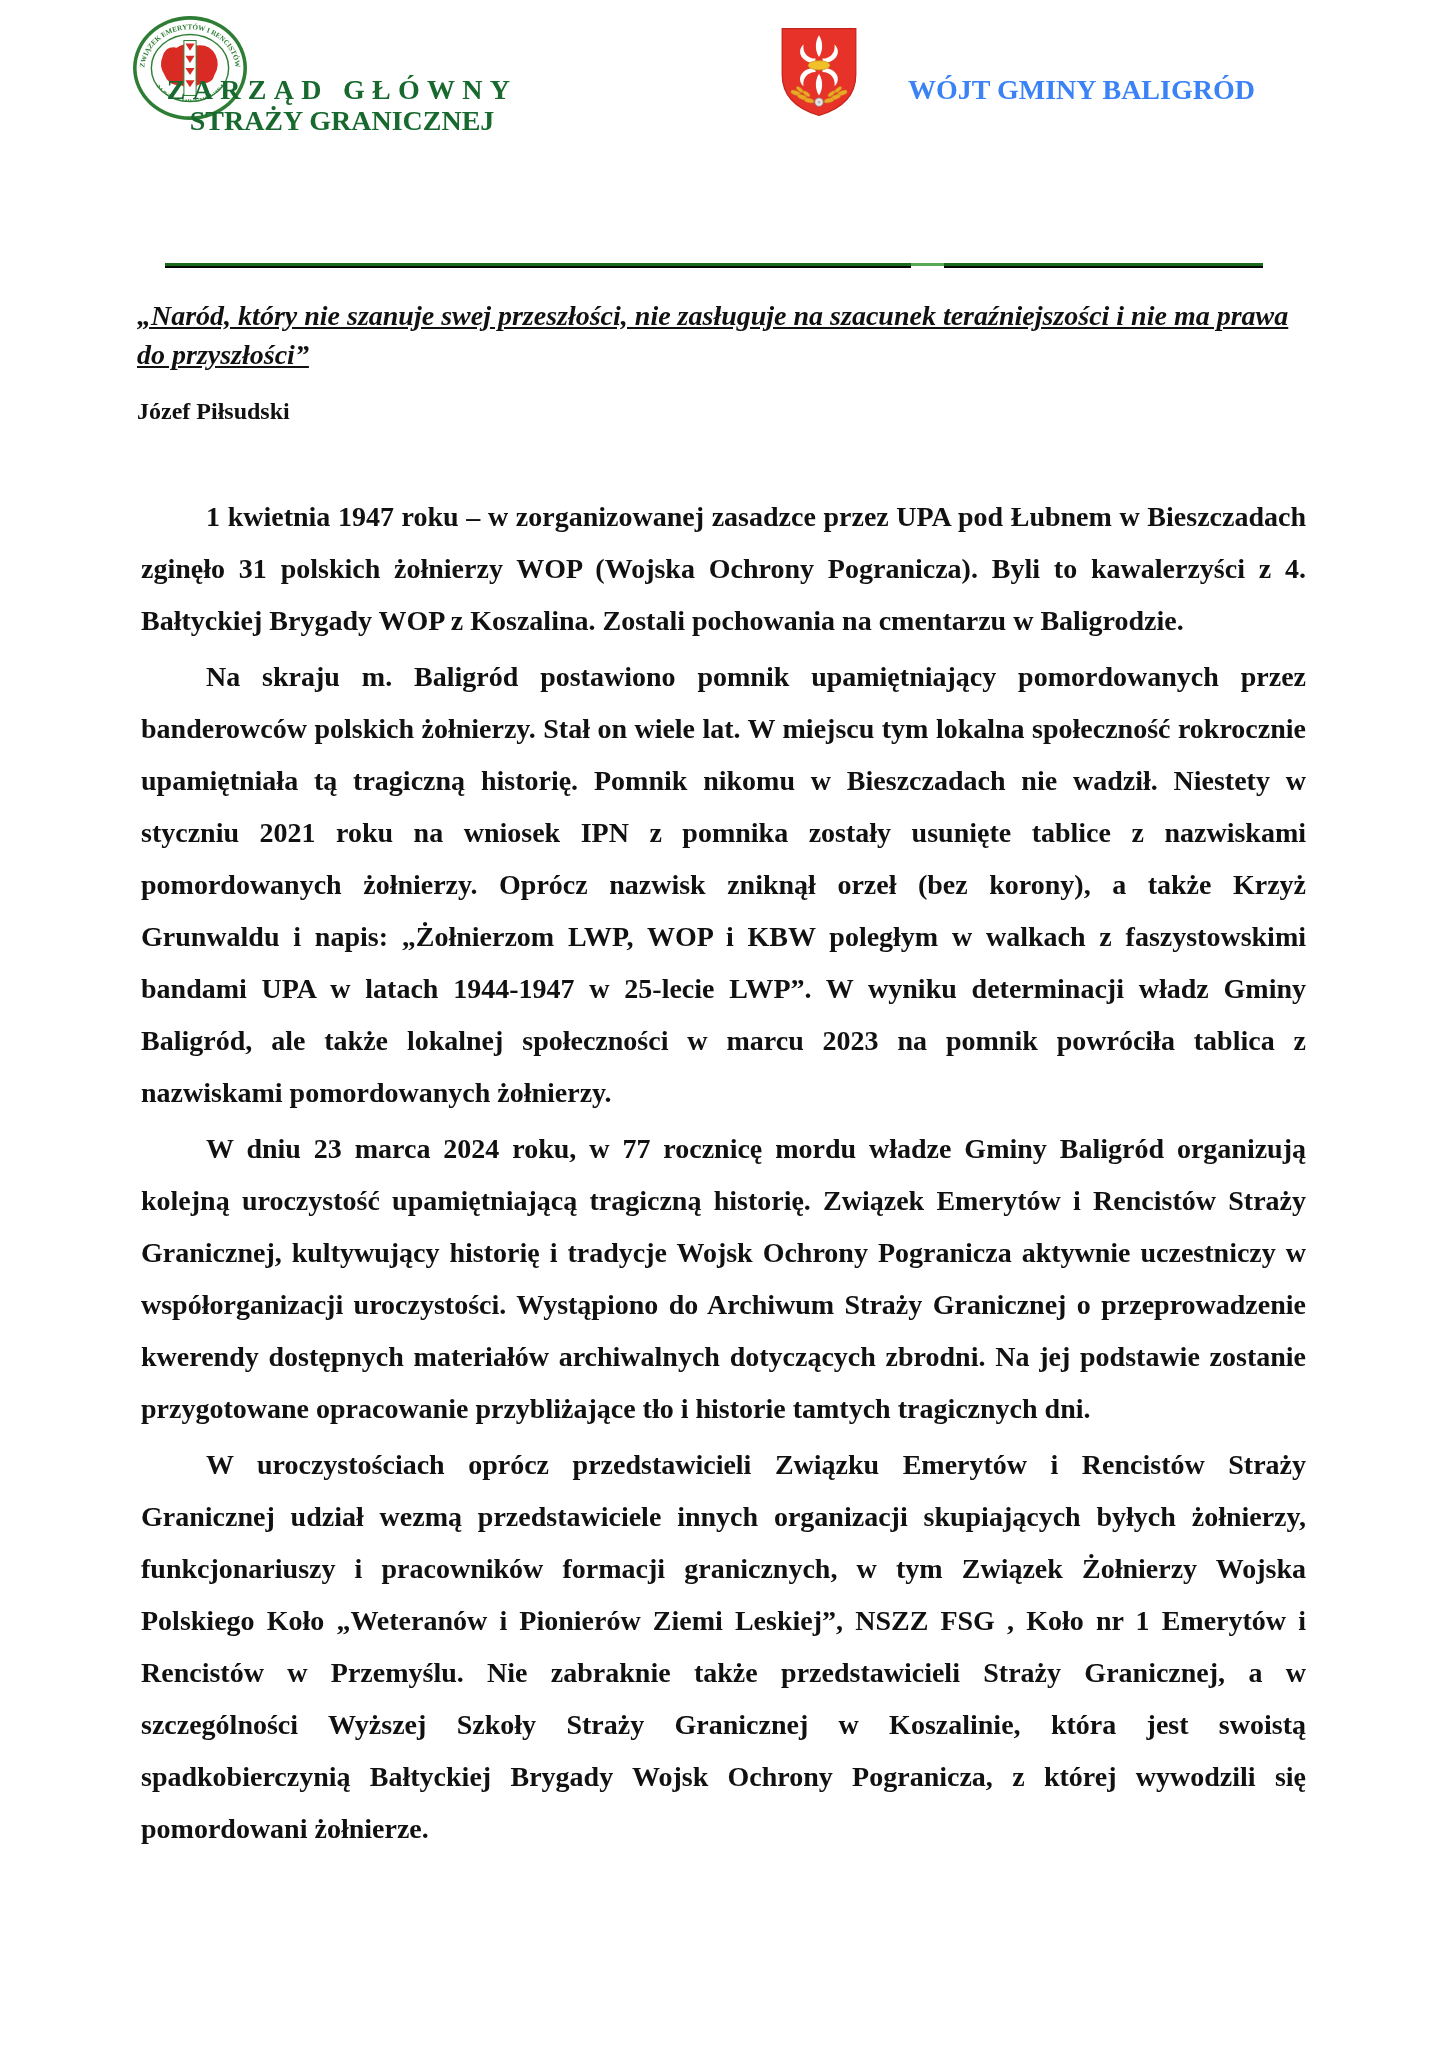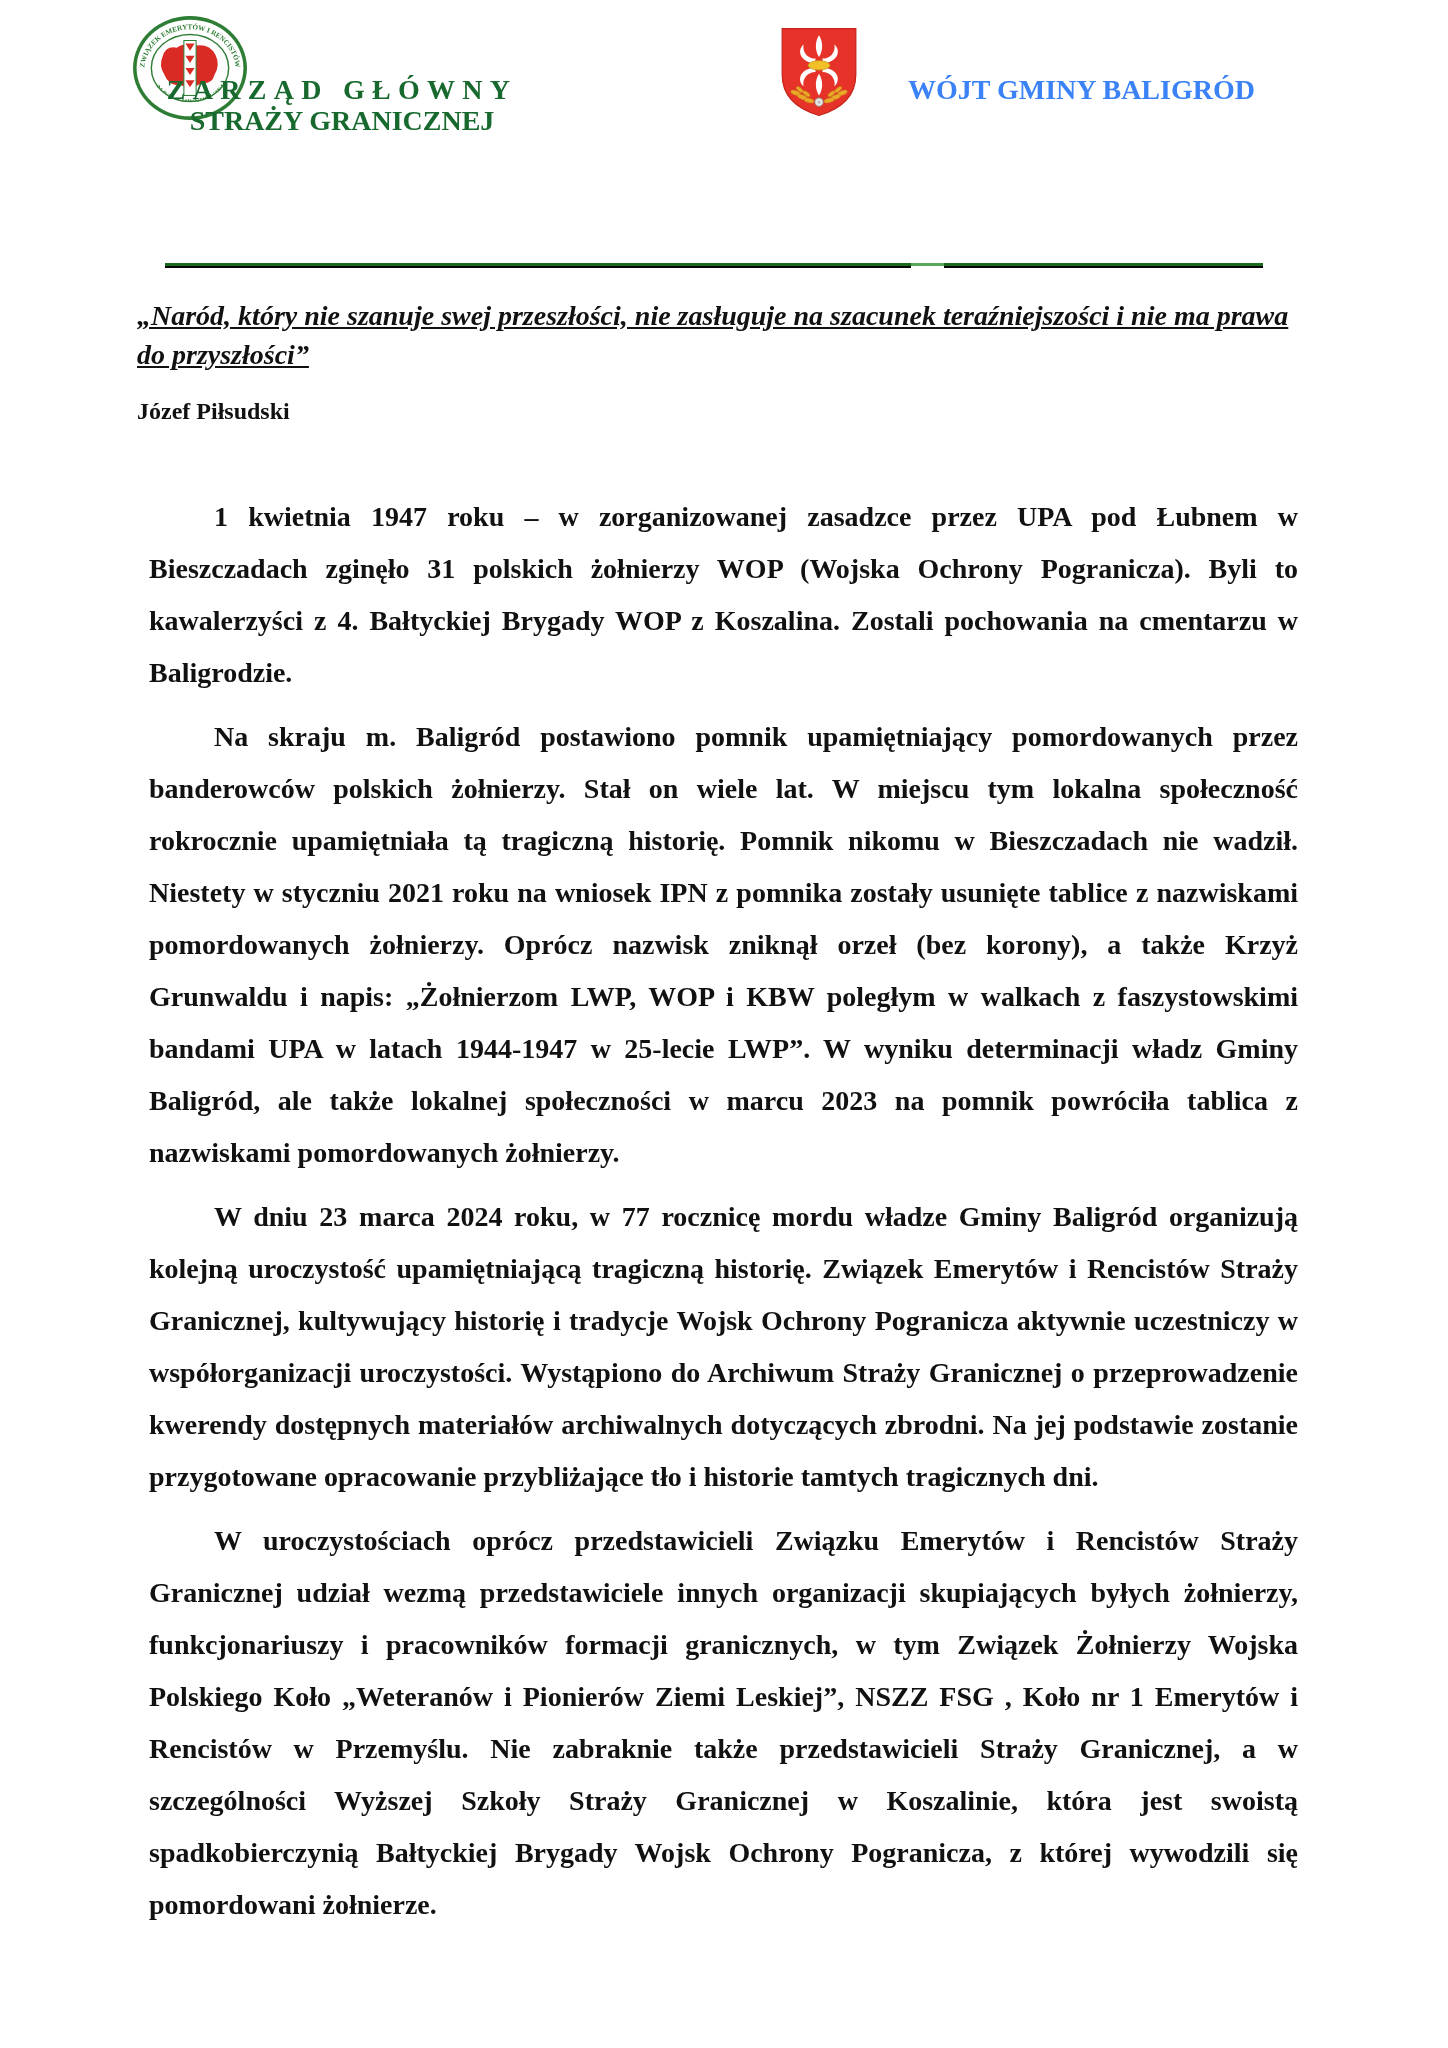--- a/index.html
+++ b/index.html
@@ -36,21 +36,21 @@
 
   
   .doc-body{position:absolute;left:137px;top:0;width:1173px;}
   .quote{
     margin-top:296px;font-style:italic;font-weight:bold;
     font-size:28px;line-height:39px;text-decoration:underline;
   }
   .quote-author{margin-top:18px;font-weight:bold;font-size:24px;line-height:39px;}
   .paragraphs{margin-top:60px;}
   .paragraphs p{
-    margin:12px;font-weight:bold;font-size:28px;line-height:52px;
+    margin:4px;font-weight:bold;font-size:28px;line-height:52px;
     text-align:justify;text-indent:65px;
   }
 </style>
 </head>
 <body>
 
 <div class="page">
 
   <svg class="badge" viewBox="0 0 116 106" aria-hidden="true">
     <ellipse cx="58" cy="53" rx="56" ry="51" fill="#2e7d35"></ellipse>

